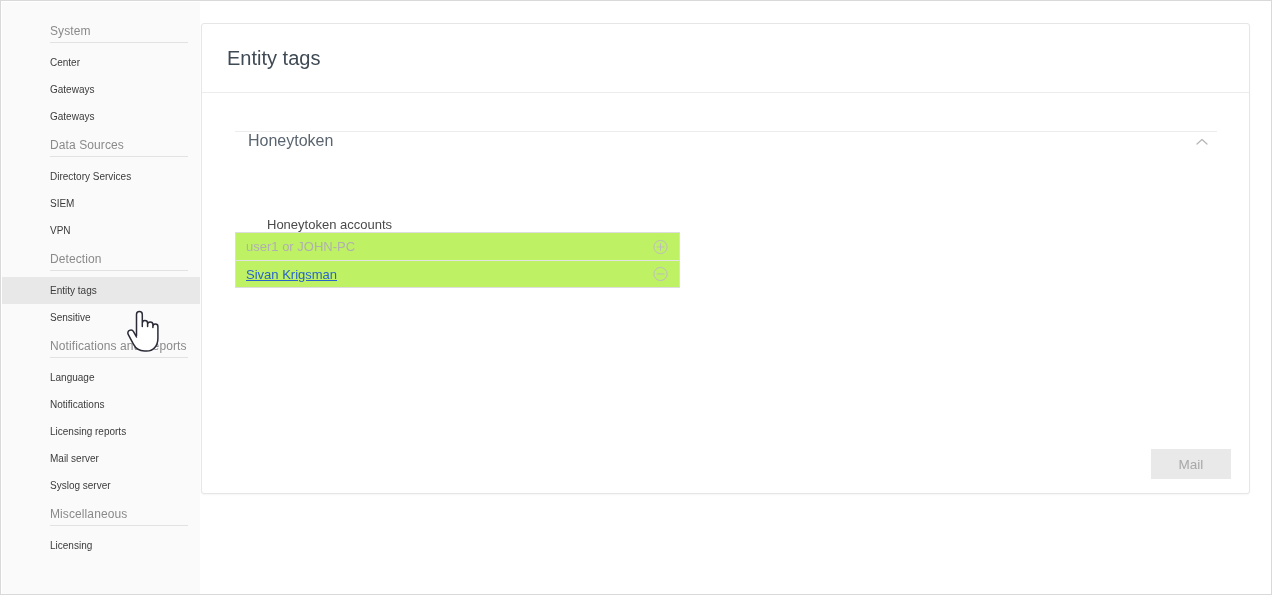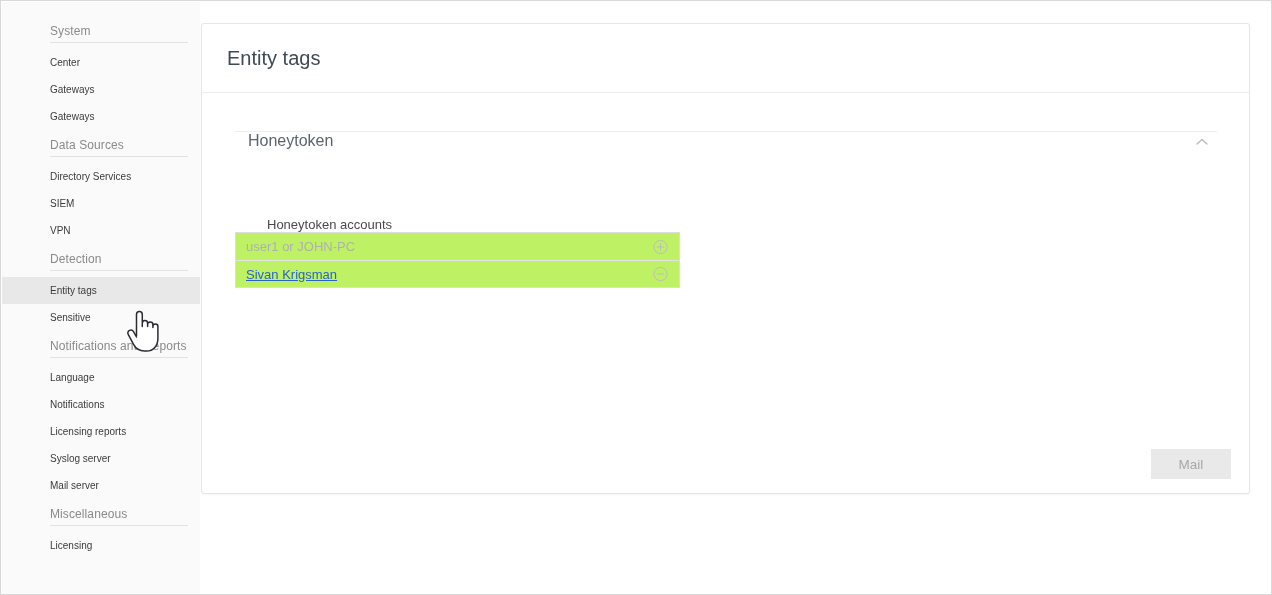--- a/index.html
+++ b/index.html
@@ -240,22 +240,22 @@
       <div class="nav-item active">Entity tags</div>
       <div class="nav-item">Sensitive</div>
     </div>
 
     <div class="nav-group">
       <div class="group-header">Notifications and Reports</div>
       <div class="group-rule"></div>
       <div class="nav-item">Language</div>
       <div class="nav-item">Notifications</div>
       <div class="nav-item">Licensing reports</div>
+      <div class="nav-item">Mail server</div>
       <div class="nav-item">Syslog server</div>
-      <div class="nav-item">Mail server</div>
     </div>
 
     <div class="nav-group">
       <div class="group-header">Miscellaneous</div>
       <div class="group-rule"></div>
       <div class="nav-item">Licensing</div>
     </div>
 
   </nav>
 

